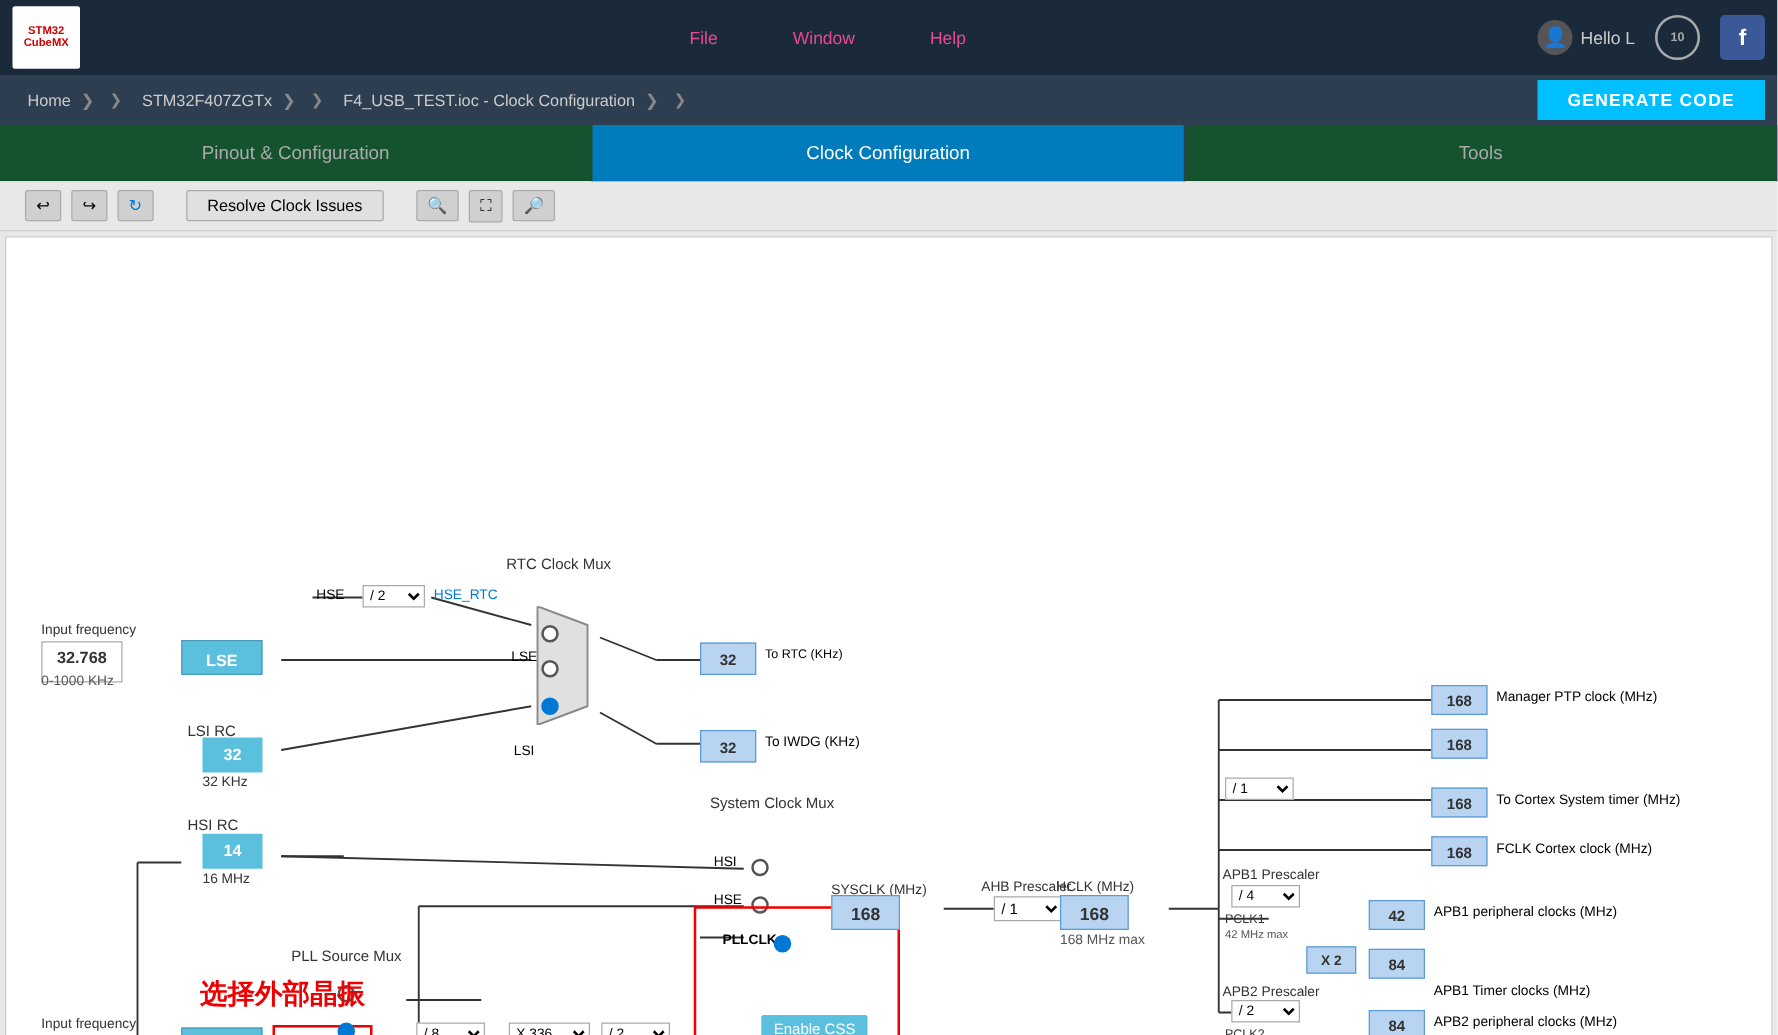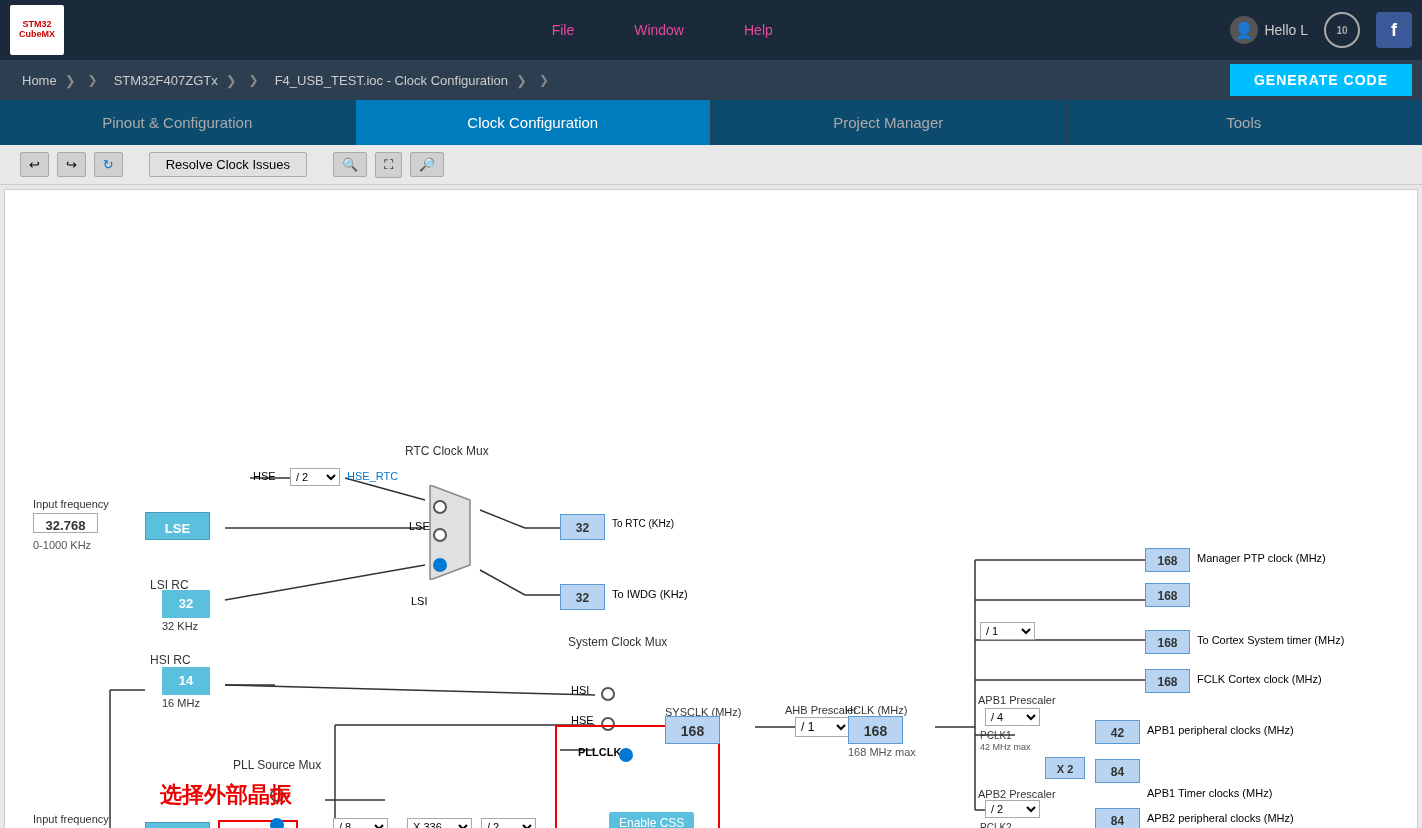--- a/index.html
+++ b/index.html
@@ -18,21 +18,21 @@
     .fb-btn { width: 36px; height: 36px; background: #3b5998; border-radius: 4px; display: flex; align-items: center; justify-content: center; color: #fff; font-size: 18px; font-weight: bold; }
 
     
     .breadcrumb-bar { background: #2c3e50; height: 40px; display: flex; align-items: center; padding: 0 10px; gap: 0; }
     .breadcrumb-item { color: #ccc; font-size: 13px; padding: 0 12px; height: 40px; display: flex; align-items: center; cursor: pointer; position: relative; }
     .breadcrumb-item::after { content: '❯'; color: #888; margin-left: 8px; }
     .breadcrumb-item:last-of-type::after { display: none; }
     .generate-btn { margin-left: auto; background: #00bfff; color: #fff; font-size: 14px; font-weight: bold; padding: 8px 24px; border: none; cursor: pointer; letter-spacing: 1px; }
 
     
-    .tab-bar { background: #0c4a6e; height: 45px; display: flex; align-items: stretch; }
+    .tab-bar { background: #14532d; height: 45px; display: flex; align-items: stretch; }
     .tab-item { flex: 1; display: flex; align-items: center; justify-content: center; color: #aaa; font-size: 15px; cursor: pointer; border-right: 1px solid #2c3e50; }
     .tab-item.active { background: #007bbb; color: #fff; }
 
     
     .toolbar { background: #e8e8e8; height: 40px; display: flex; align-items: center; gap: 8px; padding: 0 20px; border-bottom: 1px solid #ccc; }
     .toolbar-btn { background: #d0d0d0; border: 1px solid #aaa; padding: 4px 8px; cursor: pointer; font-size: 13px; border-radius: 2px; }
     .toolbar-btn.resolve { background: #e0e0e0; padding: 4px 16px; }
     .toolbar-sep { width: 10px; }
 
     
@@ -99,21 +99,20 @@
   <span class="breadcrumb-item">STM32F407ZGTx</span>
   <span style="color:#888;margin-right:4px;">❯</span>
   <span class="breadcrumb-item">F4_USB_TEST.ioc - Clock Configuration</span>
   <span style="color:#888;margin-right:4px;">❯</span>
   <button class="generate-btn">GENERATE CODE</button>
 </div>
 
 <div class="tab-bar">
   <div class="tab-item">Pinout &amp; Configuration</div>
   <div class="tab-item active">Clock Configuration</div>
-  <div class="tab-item">Project Manager</div>
   <div class="tab-item">Tools</div>
 </div>
 
 <div class="toolbar">
   <button class="toolbar-btn">↩</button>
   <button class="toolbar-btn">↪</button>
   <button class="toolbar-btn" style="color:#0078d4;">↻</button>
   <div class="toolbar-sep"></div>
   <button class="toolbar-btn resolve">Resolve Clock Issues</button>
   <div class="toolbar-sep"></div>
@@ -169,21 +168,21 @@
     <line x1="220" y1="410" x2="420" y2="375" stroke="#333" stroke-width="1.5"></line>
 
     <line x1="475" y1="320" x2="520" y2="338" stroke="#333" stroke-width="1.5"></line>
     <line x1="520" y1="338" x2="560" y2="338" stroke="#333" stroke-width="1.5"></line>
 
     <line x1="475" y1="380" x2="520" y2="405" stroke="#333" stroke-width="1.5"></line>
     <line x1="520" y1="405" x2="560" y2="405" stroke="#333" stroke-width="1.5"></line>
   </svg>
 
   <div class="label" style="left:28px;top:308px;">Input frequency</div>
-  <div class="input-box white" style="left:28px;top:323px;width:65px;height:20px;line-height:20px;">32.768</div>
+  <div class="input-box white" style="left:28px;top:323px;width:65px;height:33px;line-height:20px;">32.768</div>
   <div class="label" style="left:28px;top:349px;color:#555;">0-1000 KHz</div>
 
   <div class="block-label" style="left:140px;top:322px;width:65px;height:28px;line-height:24px;">LSE</div>
 
   <div class="label" style="left:145px;top:388px;font-size:12px;">LSI RC</div>
   <div class="input-box" style="left:157px;top:400px;width:48px;height:28px;line-height:24px;">32</div>
   <div class="label" style="left:157px;top:430px;">32 KHz</div>
 
   <div class="label" style="left:145px;top:463px;font-size:12px;">HSI RC</div>
   <div class="input-box" style="left:157px;top:477px;width:48px;height:28px;line-height:24px;">14</div>

